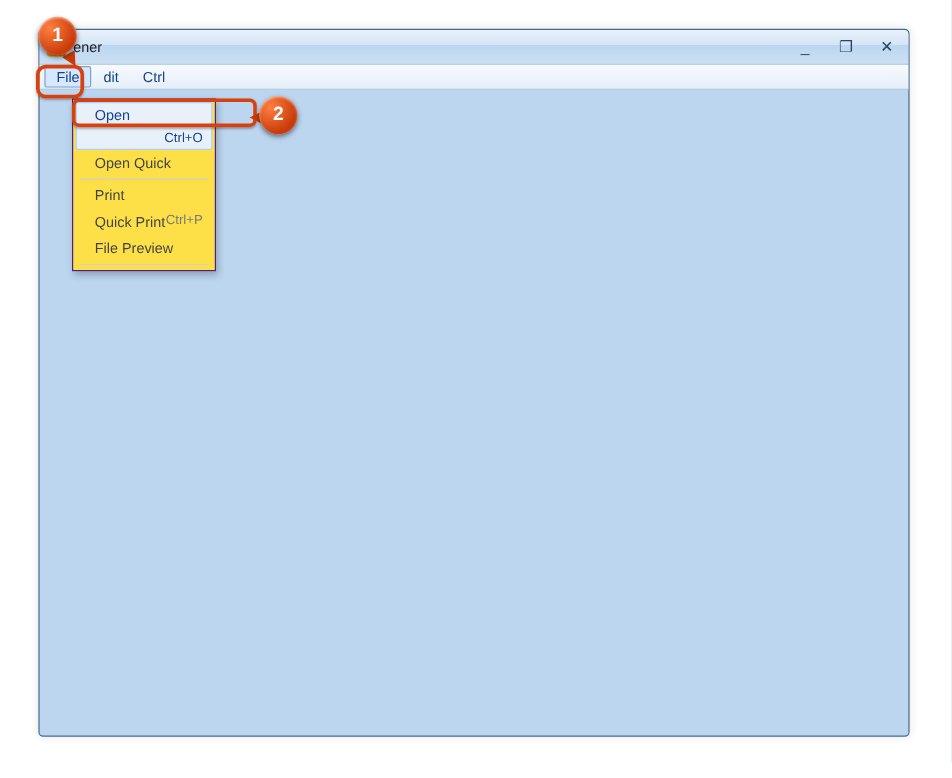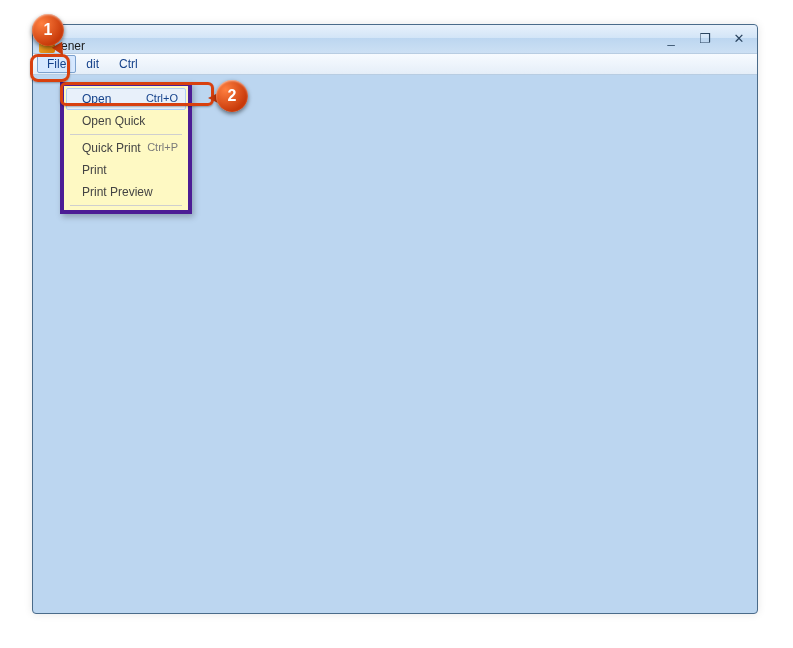--- a/index.html
+++ b/index.html
@@ -18,21 +18,21 @@
     background: #bcd6f0;
     border: 1px solid #4a6b8a;
     border-radius: 4px;
     box-shadow: 0 0 8px rgba(0,0,0,0.1);
   }
   .titlebar {
     height: 28px;
     background: linear-gradient(to bottom, #e8f1fb 0%, #d3e5f7 45%, #bcd6f0 46%, #cce0f4 100%);
     border-radius: 4px 4px 0 0;
     display: flex;
-    align-items: flex-end;
+    align-items: center;
     padding-left: 6px;
     position: relative;
   }
   .titlebar .app-icon {
     width: 16px; height: 16px;
     background: linear-gradient(135deg,#f7b733,#d97904);
     border-radius: 2px;
     margin-right: 6px;
     flex-shrink: 0;
   }
@@ -74,42 +74,42 @@
     border-radius: 2px;
   }
   .client {
     position: absolute;
     left: 6px; right: 6px; top: 52px; bottom: 6px;
     background: #bcd6f0;
   }
   .dropdown {
     position: absolute;
     left: 60px; top: 82px;
-    width: 132px;
-    background: #fef9c3;
-    border: 4px solid #4c1d95;
+    width: 120px;
+    background: #fde047;
+    border: 1px solid #4c1d95;
     box-shadow: 2px 3px 6px rgba(0,0,0,0.25);
     padding: 2px;
   }
   .dd-row {
     display: flex;
     justify-content: space-between;
     padding: 4px 8px 4px 16px;
     color: #444;
     cursor: default;
   }
   .dd-row.hl {
     background: #e8f0fa;
     border: 1px solid #aecff7;
     padding: 3px 7px 3px 15px;
     border-radius: 2px;
     color: #15428b;
   }
   .dd-row .short { color: #7a7a7a; font-size: 11px; }
-  .dd-row.hl .short { color: #15428b; }
+  .dd-row.hl .short { color: #15428b; margin-top: 20px; }
   .dd-sep {
     height: 1px; background: #cfcfcf; margin: 2px 4px;
   }
   
   .callout {
     position: absolute;
     width: 32px; height: 32px;
     border-radius: 50%;
     background: radial-gradient(circle at 30% 30%, #ff7f3f, #c83a0a 70%);
     box-shadow: 0 2px 4px rgba(0,0,0,0.5), inset 0 1px 2px rgba(255,255,255,0.6);
@@ -190,29 +190,29 @@
   <div class="dd-row hl">
     <span>Open</span>
     <span class="short">Ctrl+O</span>
   </div>
   <div class="dd-row">
     <span>Open Quick</span>
     <span class="short"></span>
   </div>
   <div class="dd-sep"></div>
   <div class="dd-row">
+    <span>Print</span>
+    <span class="short"></span>
+  </div>
+  <div class="dd-row">
     <span>Quick Print</span>
     <span class="short">Ctrl+P</span>
   </div>
   <div class="dd-row">
-    <span>Print</span>
-    <span class="short"></span>
-  </div>
-  <div class="dd-row">
-    <span>Print Preview</span>
+    <span>File Preview</span>
     <span class="short"></span>
   </div>
   <div class="dd-sep"></div>
 </div>
 
 <div class="callout-ring ring-file"></div>
 <div class="callout-ring ring-open"></div>
 
 <div class="callout" style="left:32px; top:14px;">
   <span>1</span>

